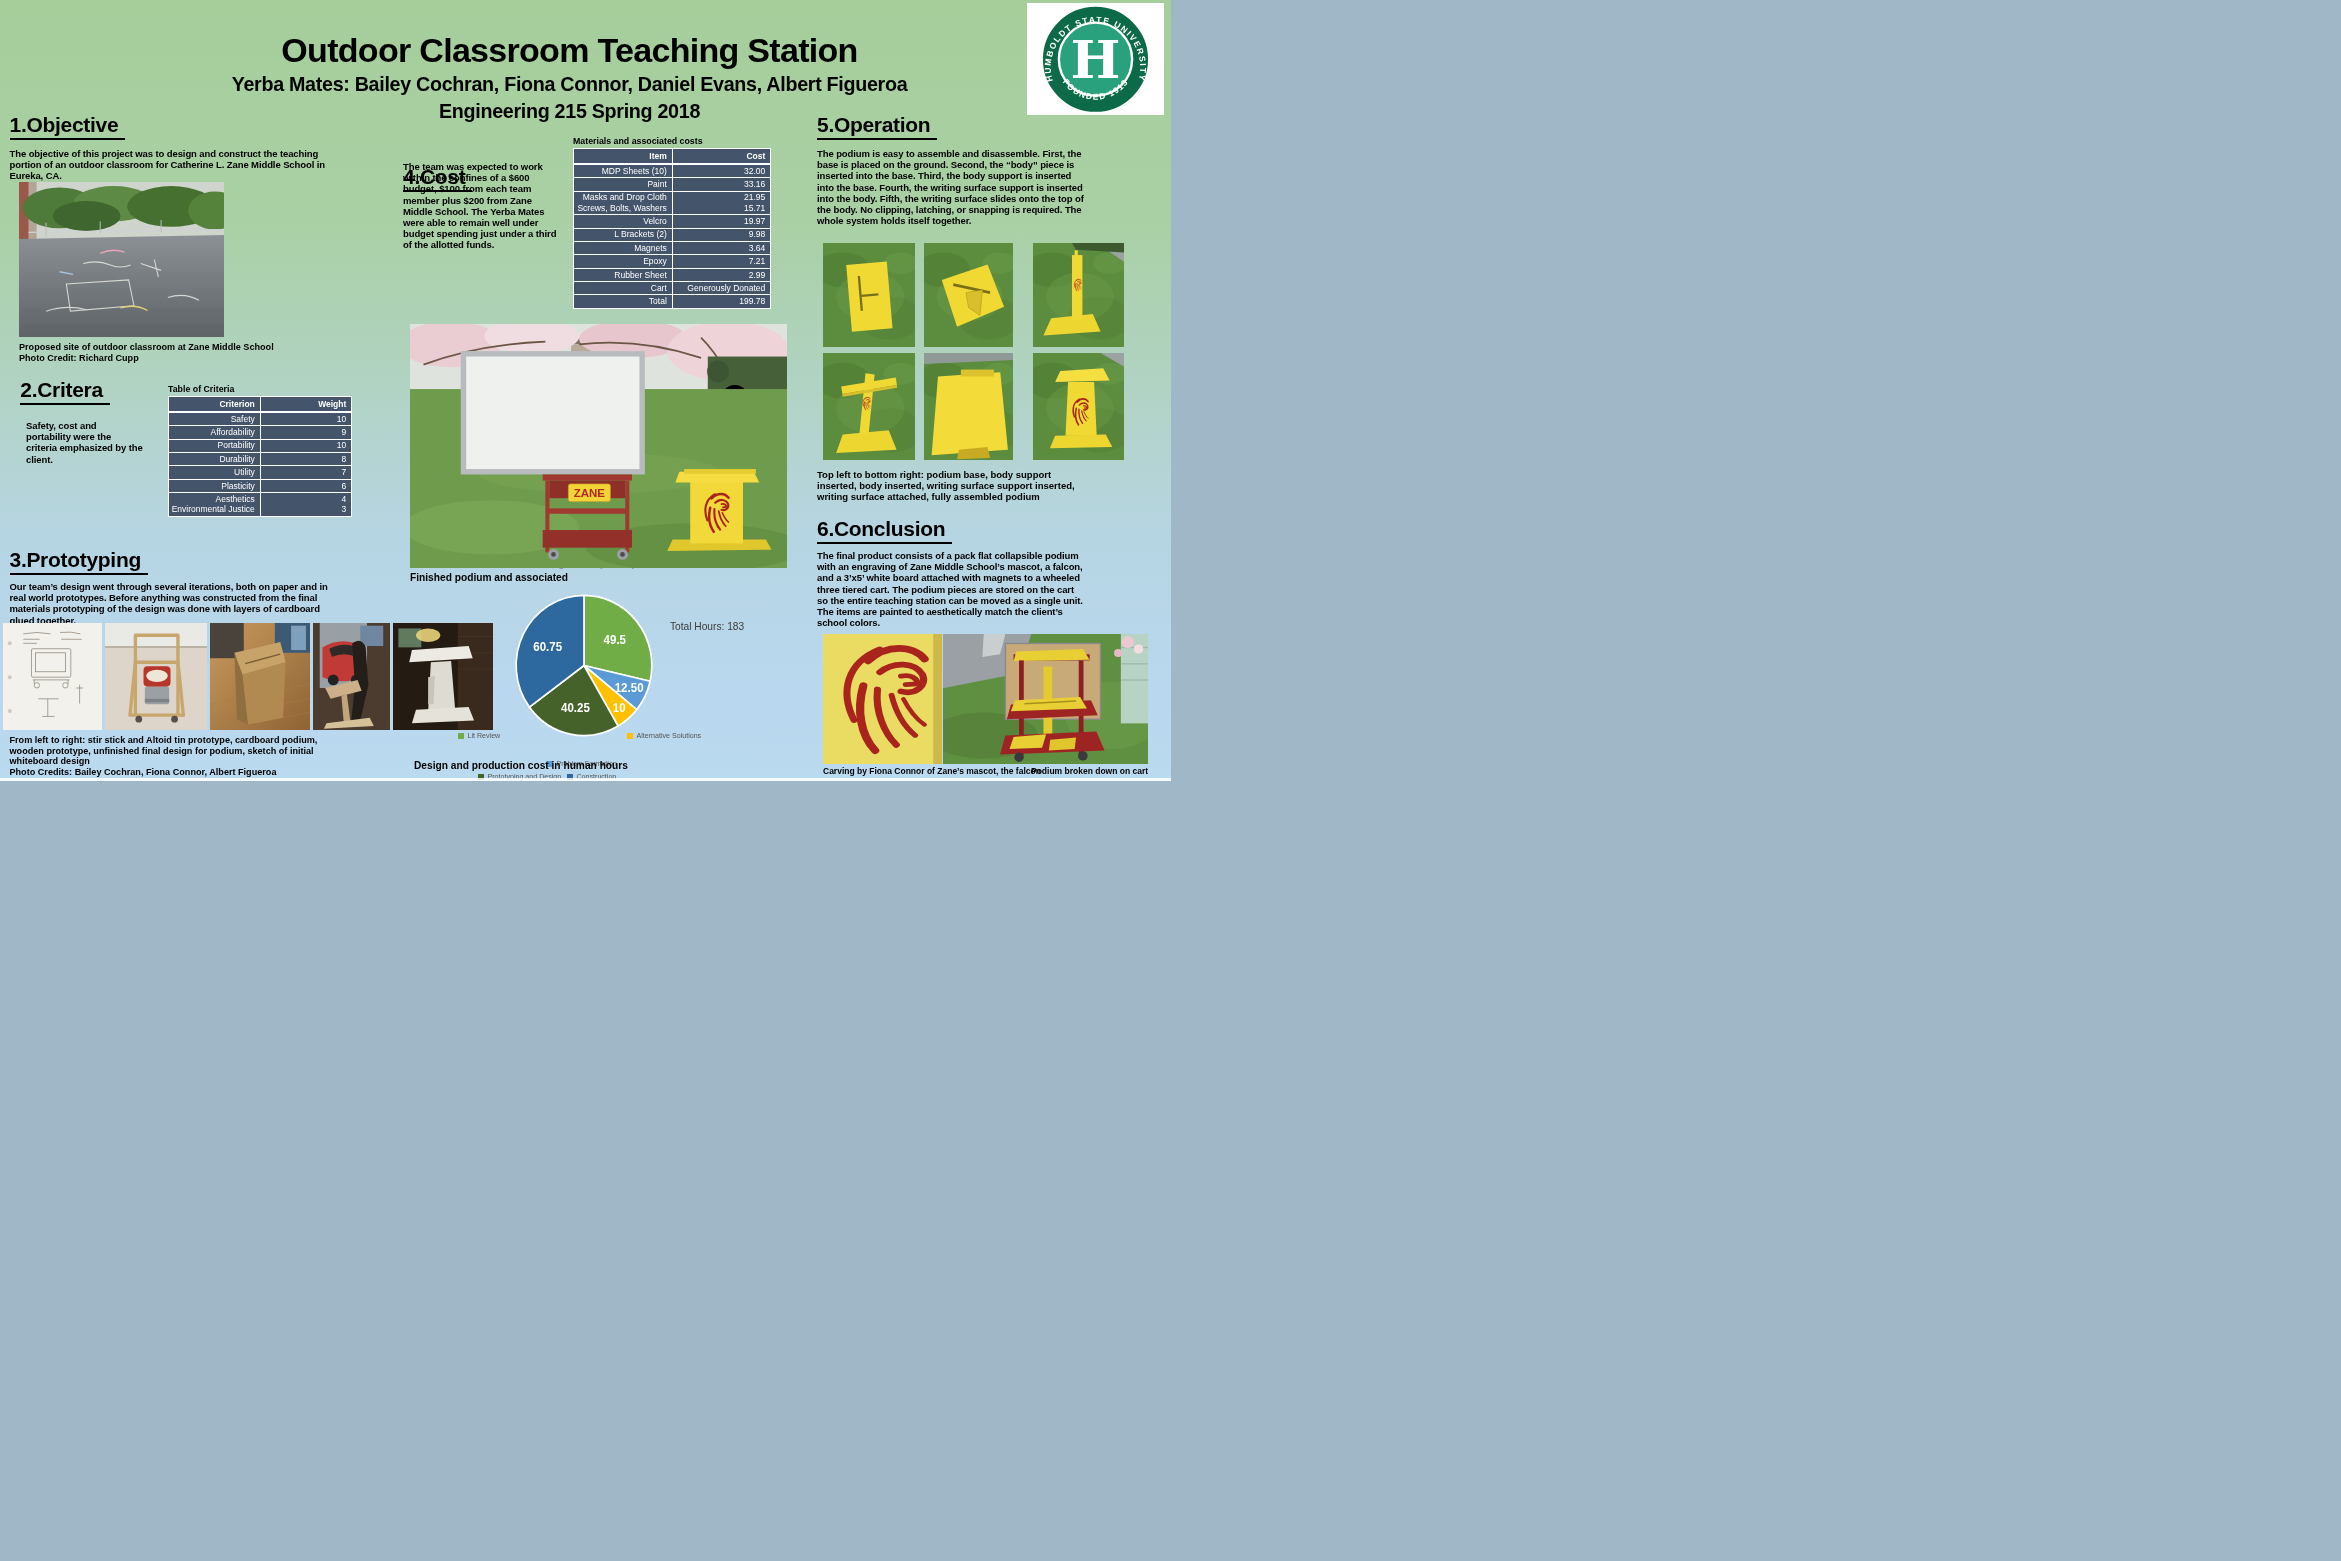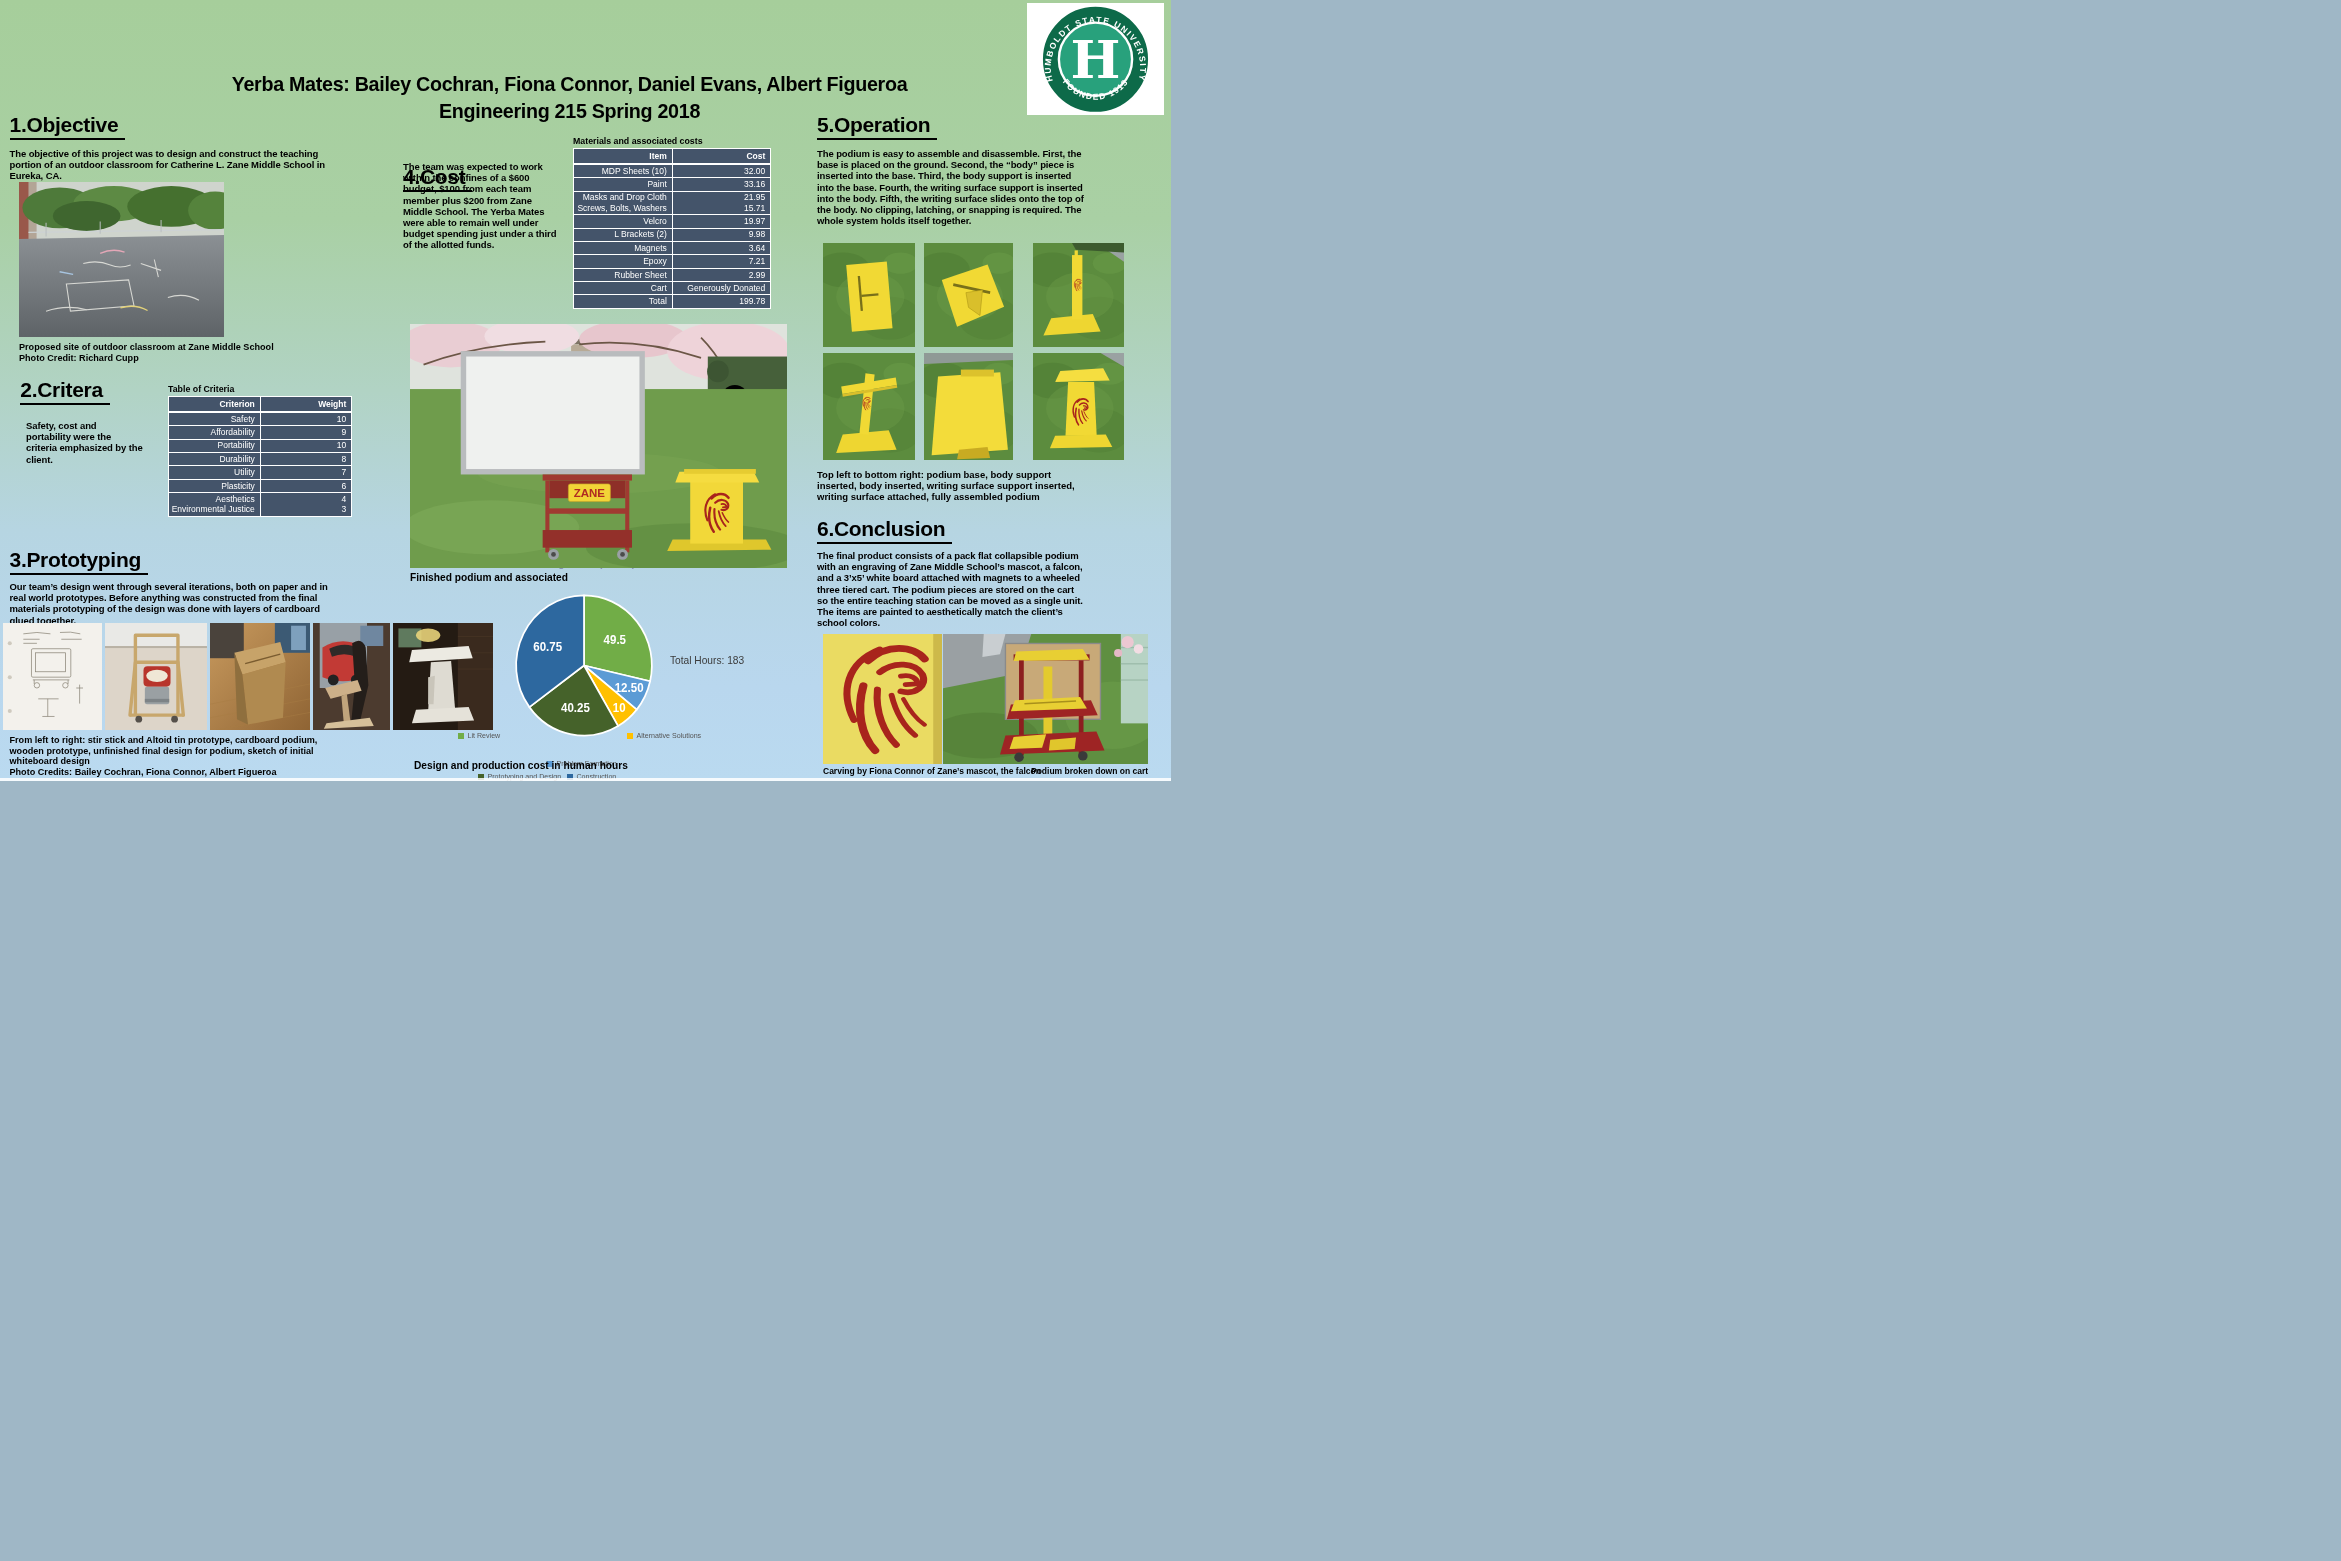--- a/index.html
+++ b/index.html
@@ -51,20 +51,21 @@
       <ellipse cx="30" cy="40" rx="42" ry="26" fill="#4e7c33" opacity="0.55"></ellipse>
       <ellipse cx="102" cy="112" rx="48" ry="32" fill="#517f35" opacity="0.5"></ellipse>
       <ellipse cx="72" cy="80" rx="52" ry="36" fill="#6a9a48" opacity="0.45"></ellipse>
       <ellipse cx="118" cy="30" rx="26" ry="16" fill="#6fa04c" opacity="0.4"></ellipse>
     </g>
   </defs>
 </svg>
 
 <div class="poster">
 
+  <div class="abs center-text title" style="left:102px;top:33px;width:935px;">Outdoor Classroom Teaching Station</div>
   <div class="abs center-text subtitle" style="left:102px;top:73px;width:935px;">Yerba Mates: Bailey Cochran, Fiona Connor, Daniel Evans, Albert Figueroa</div>
   <div class="abs center-text subtitle" style="left:102px;top:100px;width:935px;">Engineering 215 Spring 2018</div>
 
   <div class="abs" style="left:1027px;top:2.7px;width:137px;height:112px;background:#fff;">
     <svg viewBox="-101 -81 202 166">
       <circle cx="0" cy="2" r="79" fill="#0d6a49" stroke="#ffffff" stroke-width="3"></circle>
       <circle cx="0" cy="2" r="54" fill="#28a17c" stroke="#ffffff" stroke-width="3.5"></circle>
       <defs>
         <path id="arcTop" d="M -64 30 A 66 66 0 1 1 64 30"></path>
         <path id="arcBot" d="M -48 36 A 58 58 0 0 0 48 36"></path>
@@ -410,21 +411,21 @@
         <path d="M0,0 L97.43,22.50 A100,100 0 0 1 77.70,62.96 Z" fill="#5b9bd5" stroke="#ffffff" stroke-width="2.5" stroke-linejoin="round"></path>
         <text x="66.5" y="38.5" text-anchor="middle" fill="#ffffff" font-size="17" font-weight="bold" font-family="Liberation Sans, sans-serif">12.50</text>
         <path d="M0,0 L77.70,62.96 A100,100 0 0 1 50.26,86.45 Z" fill="#ffc000" stroke="#ffffff" stroke-width="2.5" stroke-linejoin="round"></path>
         <text x="52.0" y="66.8" text-anchor="middle" fill="#ffffff" font-size="17" font-weight="bold" font-family="Liberation Sans, sans-serif">10</text>
         <path d="M0,0 L50.26,86.45 A100,100 0 0 1 -80.47,59.36 Z" fill="#45622a" stroke="#ffffff" stroke-width="2.5" stroke-linejoin="round"></path>
         <text x="-12.6" y="66.7" text-anchor="middle" fill="#ffffff" font-size="17" font-weight="bold" font-family="Liberation Sans, sans-serif">40.25</text>
         <path d="M0,0 L-80.47,59.36 A100,100 0 0 1 -0.00,-100.00 Z" fill="#2d689f" stroke="#ffffff" stroke-width="2.5" stroke-linejoin="round"></path>
         <text x="-53.6" y="-21.0" text-anchor="middle" fill="#ffffff" font-size="17" font-weight="bold" font-family="Liberation Sans, sans-serif">60.75</text>
       </g>
   </svg>
-  <div class="abs" style="left:670px;top:655px;font-size:10.2px;color:#3b3b3b;font-weight:400;">Total Hours: 183</div>
+  <div class="abs" style="left:670px;top:621px;font-size:10.2px;color:#3b3b3b;font-weight:400;">Total Hours: 183</div>
   <div class="legend" id="pie-legend" style="left:458px;top:729px;width:272px;">
       <div class="li" style="width: 89px;">
         <span class="sw" style="background: rgb(113, 173, 71);"></span>
         <span>Lit Review</span>
       </div>
       <div class="li" style="width: 80px; margin-top: 28px;">
         <span class="sw" style="background: rgb(91, 155, 213);"></span>
         <span>Problem Formation</span>
       </div>
       <div class="li" style="width: 103px;">

